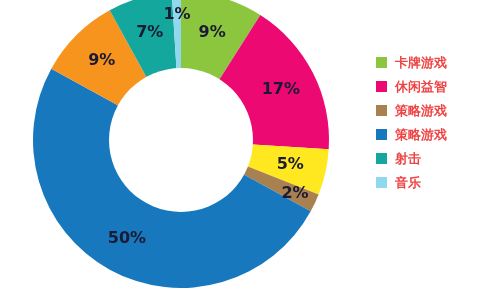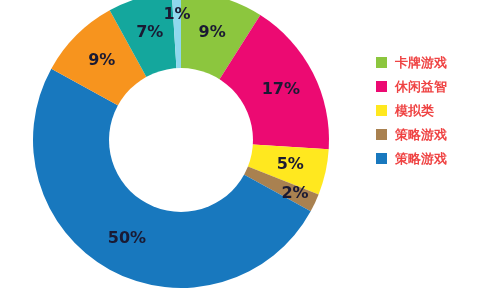--- a/index.html
+++ b/index.html
@@ -94,26 +94,30 @@
   <div class="legend" id="legend">
       <div class="legend-row">
         <span class="legend-swatch" style="background: rgb(140, 198, 62);"></span>
         <span class="legend-label">卡牌游戏</span>
       </div>
       <div class="legend-row">
         <span class="legend-swatch" style="background: rgb(236, 10, 114);"></span>
         <span class="legend-label">休闲益智</span>
       </div>
       <div class="legend-row">
-        <span class="legend-swatch" style="background: rgb(255, 232, 31);"></span>
-        <span class="legend-label">模拟类</span>
-      </div>
-      <div class="legend-row">
         <span class="legend-swatch" style="background: rgb(169, 129, 80);"></span>
         <span class="legend-label">策略游戏</span>
       </div>
       <div class="legend-row">
         <span class="legend-swatch" style="background: rgb(24, 120, 190);"></span>
         <span class="legend-label">策略游戏</span>
       </div>
+      <div class="legend-row">
+        <span class="legend-swatch" style="background: rgb(20, 167, 157);"></span>
+        <span class="legend-label">射击</span>
+      </div>
+      <div class="legend-row">
+        <span class="legend-swatch" style="background: rgb(143, 216, 238);"></span>
+        <span class="legend-label">音乐</span>
+      </div>
     </div>
 
 </div>
 
 </body></html>

